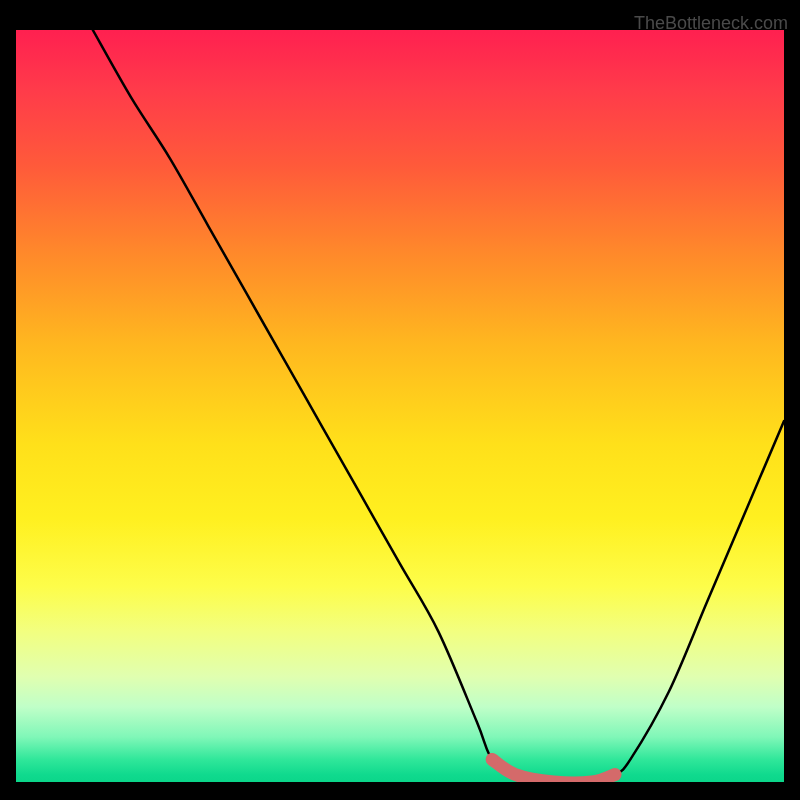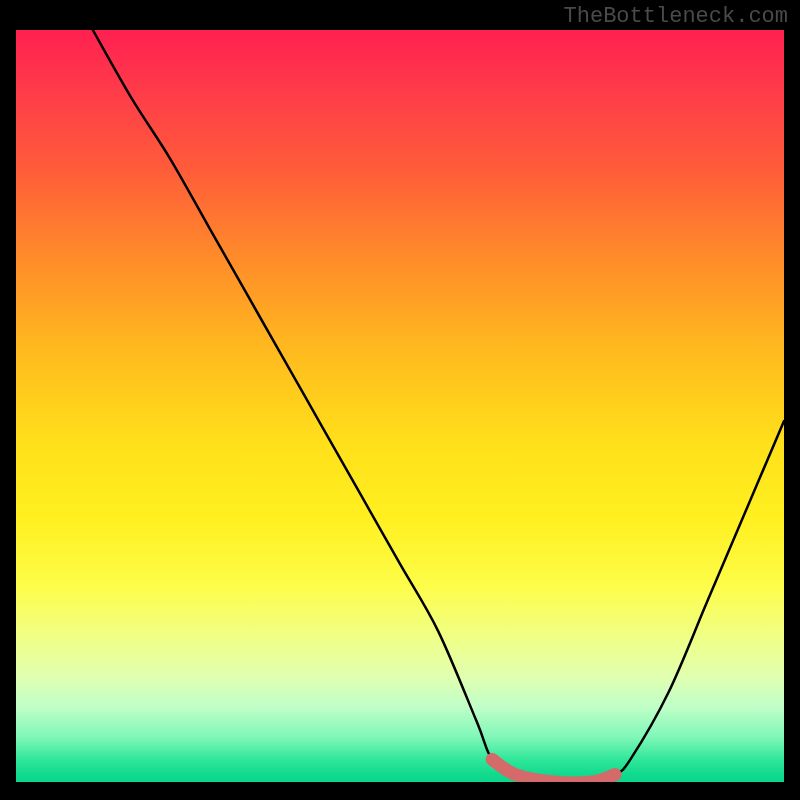--- a/index.html
+++ b/index.html
@@ -5,24 +5,24 @@
   body {
     margin: 0;
     padding: 0;
     width: 800px;
     height: 800px;
     background: #000;
     overflow: hidden;
   }
   .watermark {
     position: absolute;
-    top: 4px;
+    top: 13px;
     right: 12px;
-    font-family: Liberation Mono, monospace;
-    font-size: 22px;
+    font-family: Liberation Sans, sans-serif;
+    font-size: 18px;
     color: #4a4a4a;
     z-index: 5;
   }
   .plot-area {
     position: absolute;
     left: 16px;
     top: 30px;
     width: 768px;
     height: 752px;
     background: linear-gradient(to bottom,

